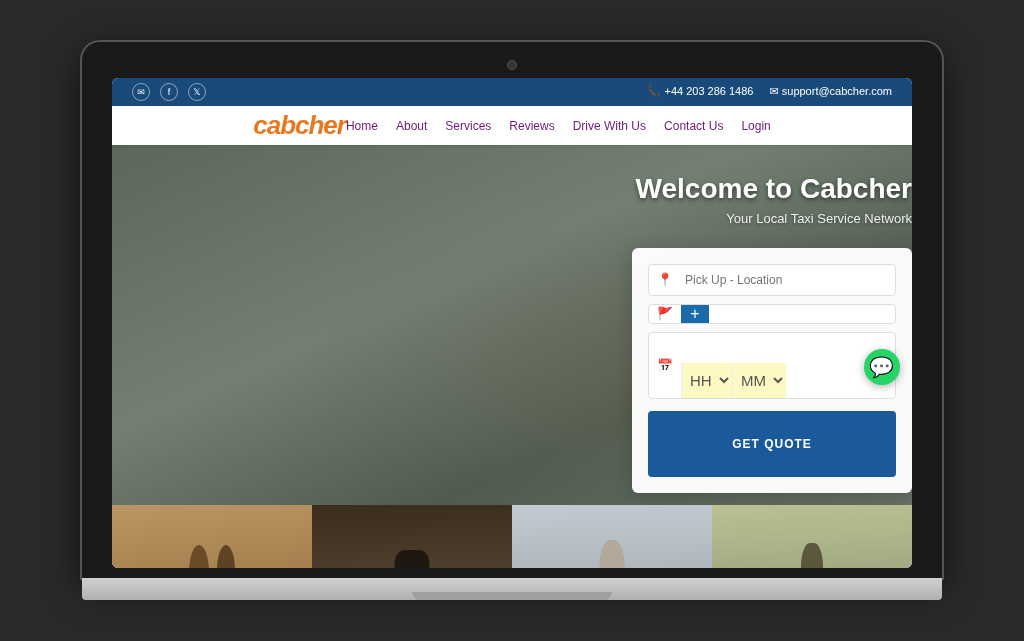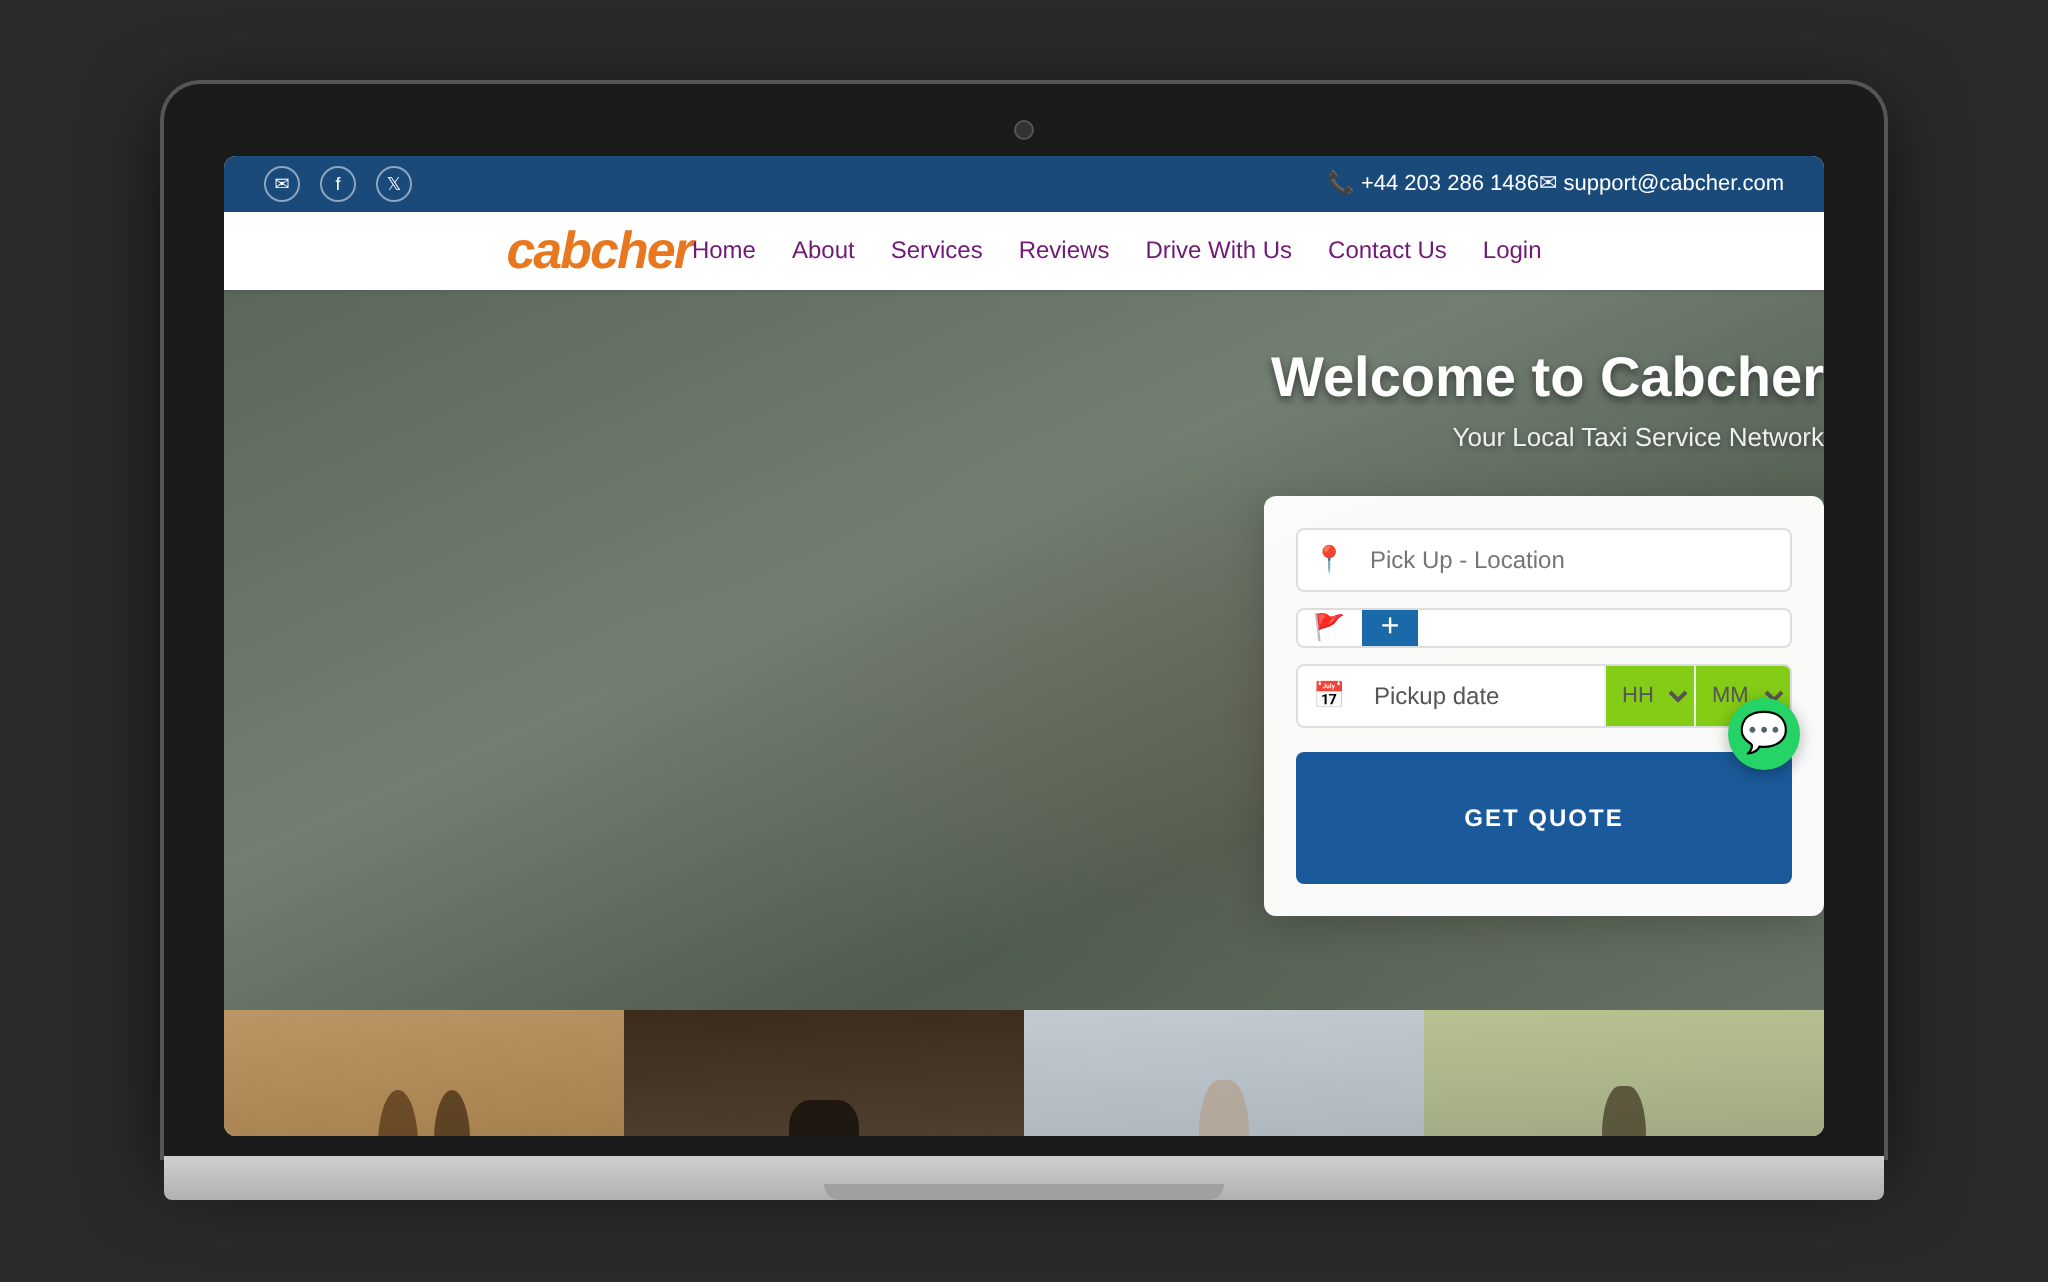--- a/index.html
+++ b/index.html
@@ -74,20 +74,21 @@
     }
 
     .top-bar-left {
       display: flex;
       gap: 10px;
       align-items: center;
     }
 
     .top-bar-right {
       display: flex;
+      gap: 16px;
       align-items: center;
     }
 
     .social-icon {
       display: inline-flex;
       align-items: center;
       justify-content: center;
       width: 18px;
       height: 18px;
       border: 1px solid rgba(255,255,255,0.5);
@@ -235,26 +236,27 @@
     .form-date-label {
       font-size: 12px;
       color: #555;
       padding: 8px 6px;
       flex: 1;
     }
 
     .form-select {
       border: none;
       border-left: 1px solid #eee;
-      font-size: 11px;
+      font-size: 15px;
       padding: 8px 4px;
-      background: #84cc16;
+      background: #fef9c3;
       color: #555;
       outline: none;
       cursor: pointer;
+      margin-top: 30px;
     }
 
     .get-quote-btn {
       width: 100%;
       background: #1a5a9a;
       color: #fff;
       border: none;
       padding: 26px;
       border-radius: 4px;
       font-size: 12px;
@@ -362,21 +364,20 @@
 
             
             <div class="form-row">
               <div class="form-icon">🚩</div>
               <button class="form-add-btn">+</button>
             </div>
 
             
             <div class="form-date-row">
               <div class="form-icon">📅</div>
-              <span class="form-date-label">Pickup date</span>
               <select class="form-select">
                 <option>HH</option>
                 <option>01</option><option>02</option><option>03</option>
                 <option>04</option><option>05</option><option>06</option>
                 <option>07</option><option>08</option><option>09</option>
                 <option>10</option><option>11</option><option>12</option>
               </select>
               <select class="form-select">
                 <option>MM</option>
                 <option>00</option><option>15</option><option>30</option><option>45</option>

